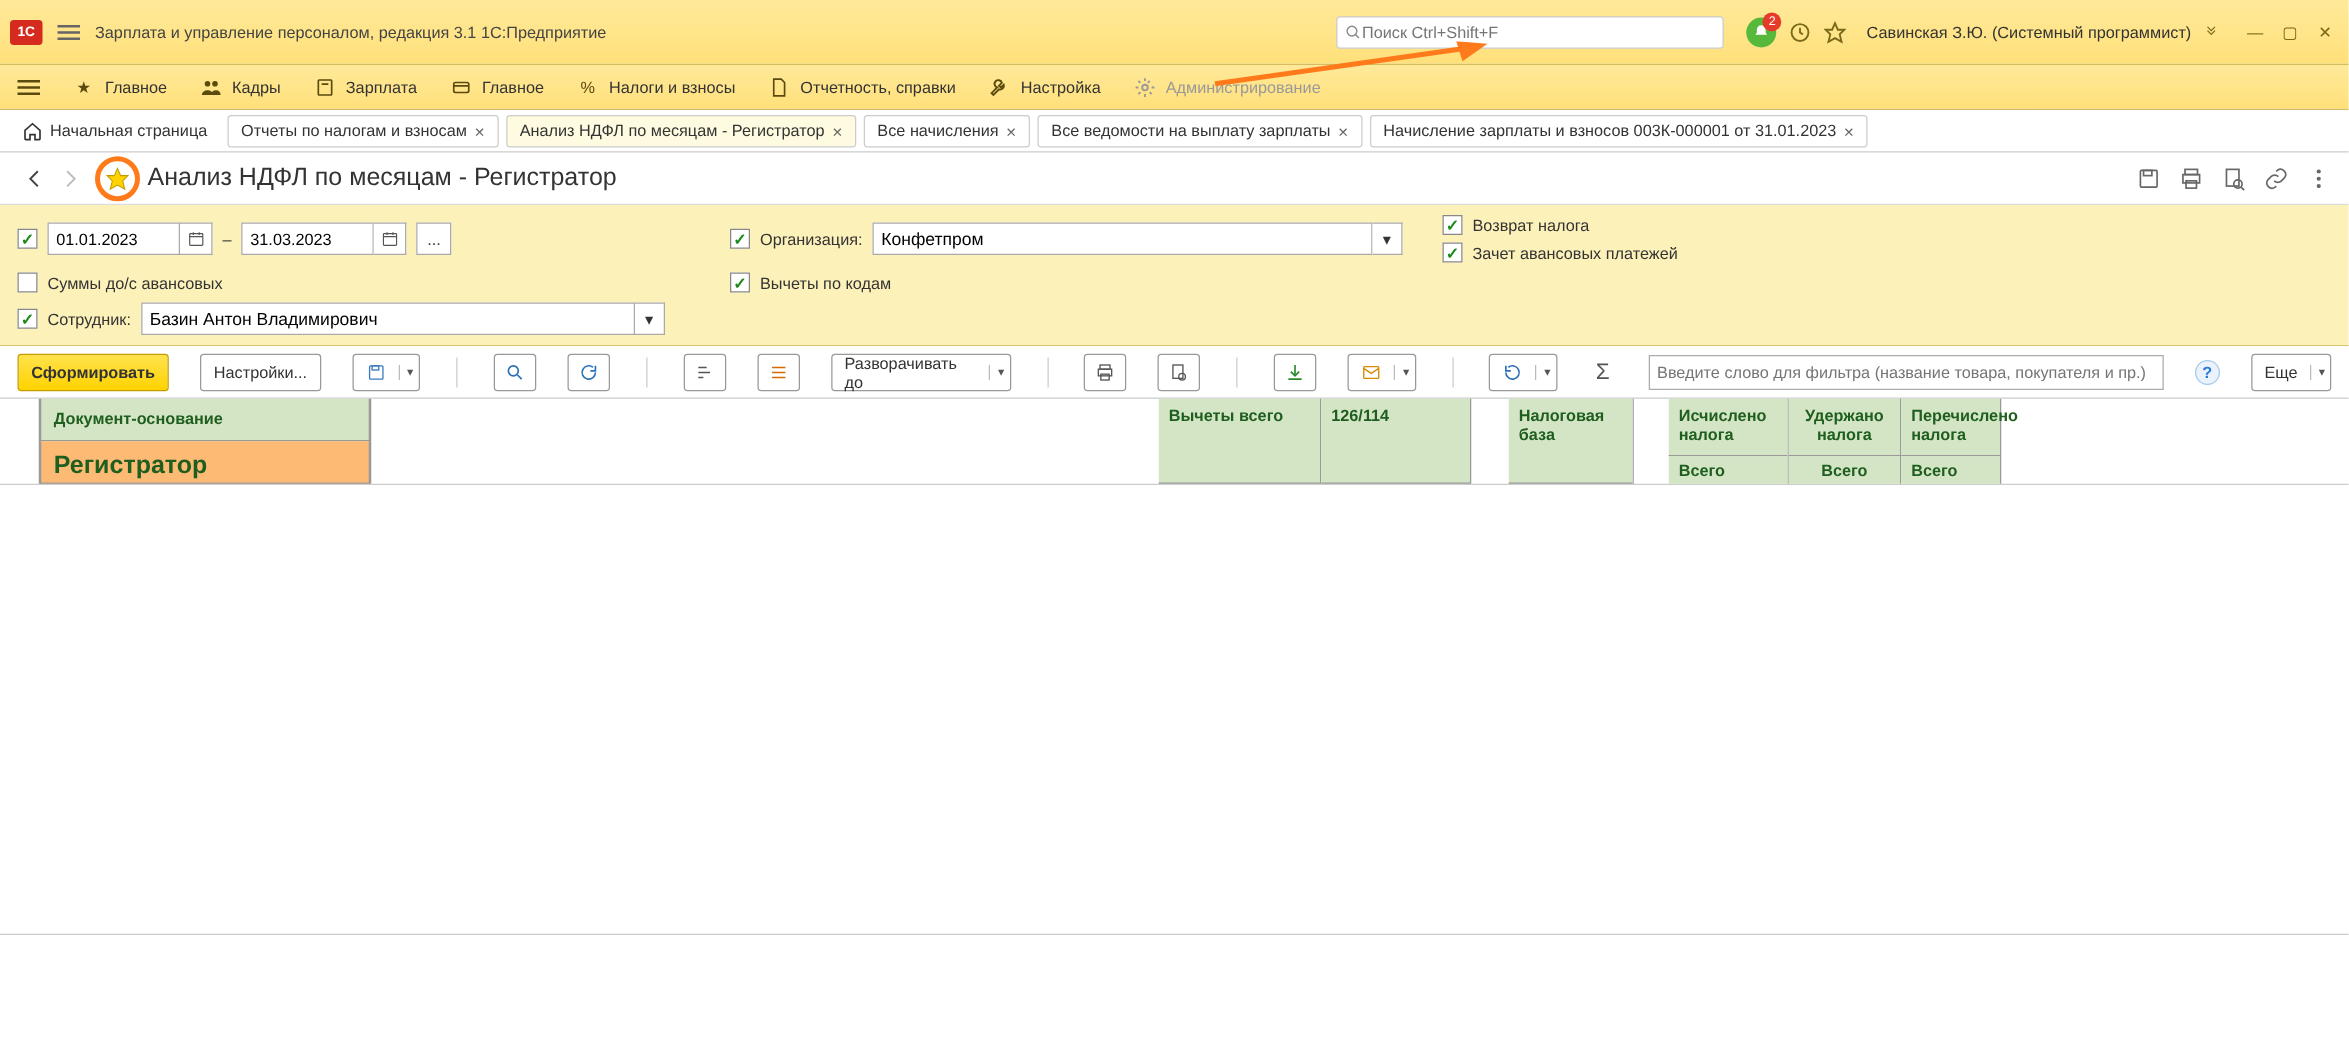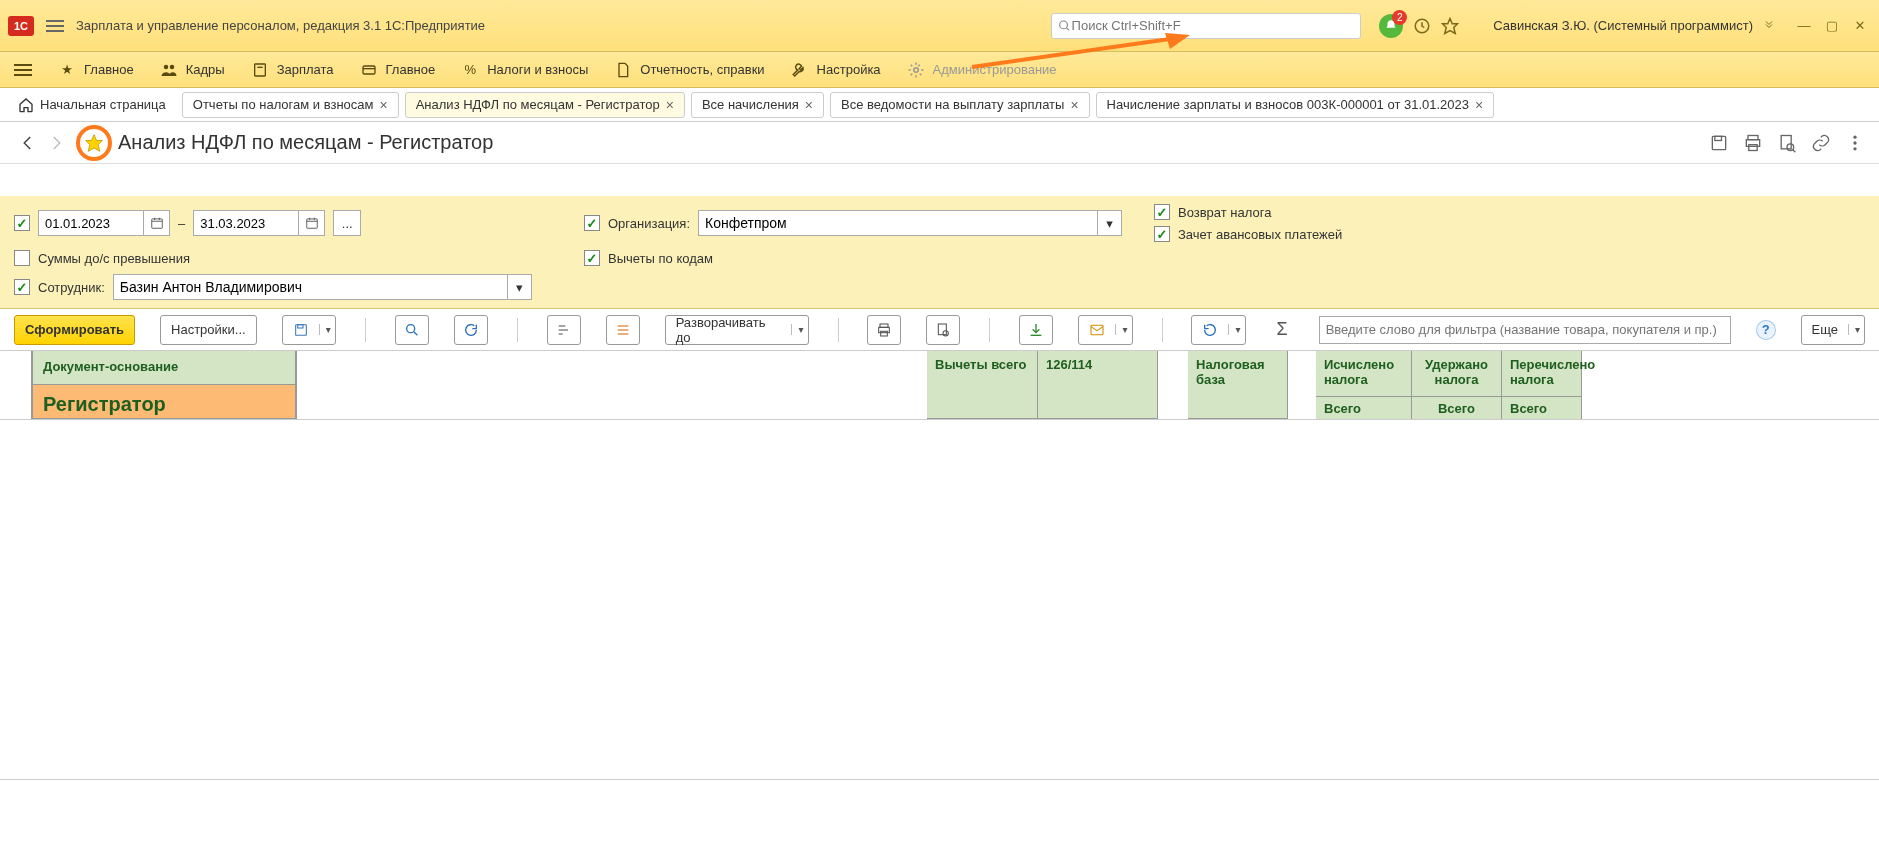--- a/index.html
+++ b/index.html
@@ -11,21 +11,21 @@
 .logo1c { width: 26px; height: 20px; background: #d52b1e; border-radius: 3px; display: inline-flex; align-items: center; justify-content: center; color: #fff; font-weight: bold; font-size: 11px; font-family: Arial; }
 .hamburger { display:flex; flex-direction:column; gap:3px; cursor:pointer; padding:4px; }
 .hamburger span{ width:18px; height:2px; background:#666; }
 .title-text { color:#444; }
 .title-spacer { flex:1; }
 .search-wrap { display:flex; align-items:center; background:#fff; border:1px solid #ccc; border-radius:3px; height:26px; width:310px; padding:0 6px; }
 .search-wrap input{ border:none; outline:none; width:100%; font-size:13px; color:#888; background:transparent; }
 .top-icons{ display:flex; align-items:center; gap:10px; margin-left:10px; }
 .bell { position:relative; width:24px; height:24px; background:#56b93b; border-radius:50%; display:flex; align-items:center; justify-content:center; }
 .bell .badge{ position:absolute; top:-4px; right:-4px; background:#e63a2b; color:#fff; border-radius:50%; width:15px; height:15px; font-size:10px; display:flex; align-items:center; justify-content:center; }
-.user { color:#333; margin-left:24px;text-align:center; }
+.user { color:#333; margin-left:6px;text-align:center; }
 .winbtns{ display:flex; gap:6px; margin-left:8px; }
 .winbtn{ width:22px;height:20px;display:flex;align-items:center;justify-content:center;color:#7a6a1a;}
 
 
 .ribbon{ background:linear-gradient(#ffe99a,#ffe07a); height:36px; display:flex; align-items:center; gap:26px; padding:0 14px; border-bottom:1px solid #d4bc5f;}
 .ribbon .menu-sel{ width:18px; display:flex; flex-direction:column; gap:3px;}
 .ribbon .menu-sel span{width:18px;height:2px;background:#5a4a0e;}
 .ribbon .ritem{ display:flex; align-items:center; gap:8px; color:#333; cursor:pointer;}
 .ribbon .ricon{ width:18px;height:18px; color:#5a4a0e; display:flex;align-items:center;justify-content:center;}
 .ribbon .ritem.struck{ position:relative; color:#999;}
@@ -39,21 +39,21 @@
 
 
 .pagehdr{ display:flex; align-items:center; height:42px; padding:0 14px; border-bottom:1px solid #ddd;}
 .navbtn{ width:28px;height:28px;display:flex;align-items:center;justify-content:center;color:#666;}
 .starcirc{ width:36px;height:36px; border:4px solid #ff7a1a; border-radius:50%; display:flex;align-items:center;justify-content:center; margin:0 6px;}
 .page-title{ font-size:20px; color:#333; }
 .pagehdr-right{ margin-left:auto; display:flex; gap:14px;}
 .hdr-icon{ width:20px;height:20px; color:#666;}
 
 
-.filter{ background:#fdf1ba; border-bottom:1px solid #d7c770; padding:8px 14px; display:grid; grid-template-columns:560px 560px 1fr; row-gap:8px; column-gap: 10px; margin-top: 32px;}
+.filter{ background:#fdf1ba; border-bottom:1px solid #d7c770; padding:8px 14px; display:grid; grid-template-columns:560px 560px 1fr; row-gap:8px; column-gap: 10px;}
 .frow1a{grid-column:1;display:flex;align-items:center;gap:8px;}
 .frow1b{grid-column:2;display:flex;align-items:center;gap:8px;}
 .frow1c{grid-column:3;display:flex;flex-direction:column;gap:6px;}
 .frow2a{grid-column:1;display:flex;align-items:center;gap:8px;}
 .frow2b{grid-column:2;display:flex;align-items:center;gap:8px;}
 .frow3a{grid-column:1;display:flex;align-items:center;gap:8px;}
 .chk{width:16px;height:16px;border:1px solid #888;background:#fff;display:inline-flex;align-items:center;justify-content:center;}
 .chk.on::after{content:"✓";color:#1a8a1a;font-size:13px;font-weight:bold;}
 .datebox{ display:flex; align-items:center;}
 .datebox input{ width:106px;height:26px;border:1px solid #aaa;padding:0 6px;background:#fff;font-size:13px;}
@@ -322,21 +322,21 @@
         <span class="chk on"></span>
         <span>Возврат налога</span>
       </div>
     <div style="display:flex;align-items:center;gap:8px">
         <span class="chk on"></span>
         <span>Зачет авансовых платежей</span>
       </div>
   </div>
   <div class="frow2a">
     <span class="chk"></span>
-    <span>Суммы до/с превышения</span>
+    <span>Суммы до/с авансовых</span>
   </div>
   <div class="frow2b">
     <span class="chk on"></span>
     <span>Вычеты по кодам</span>
   </div>
   <div class="frow3a">
     <span class="chk on"></span>
     <span>Сотрудник:</span>
     <div class="dropbox">
         <input style="width: 395px;" value="Базин Антон Владимирович">
@@ -438,21 +438,21 @@
 </div>
 
 <div class="tablewrap">
   <div class="leftcol-empty"></div>
   <div class="leftcols">
     <div class="lhcell">Документ-основание</div>
     <div class="lhcell" style="background:#fdba74;font-size:20px">Регистратор</div>
   </div>
   <div style="width:630px"></div>
   <div class="rheads" id="rheads">
-      <div class="rhcol" style="width: 111px;">
+      <div class="rhcol" style="width: 130px;">
         <div class="rhtop" style="height: 68px;">Вычеты всего</div>
       </div>
       <div class="rhcol" style="width: 120px;">
         <div class="rhtop" style="height: 68px;">126/114</div>
       </div>
       <div class="rhcol" style="width: 130px;">
         <div class="rhtop" style="height: 68px; margin-left: 30px;">Налоговая база</div>
       </div>
       <div class="rhcol" style="width: 96px; margin-left: 28px;">
         <div class="rhtop">Исчислено налога</div>

